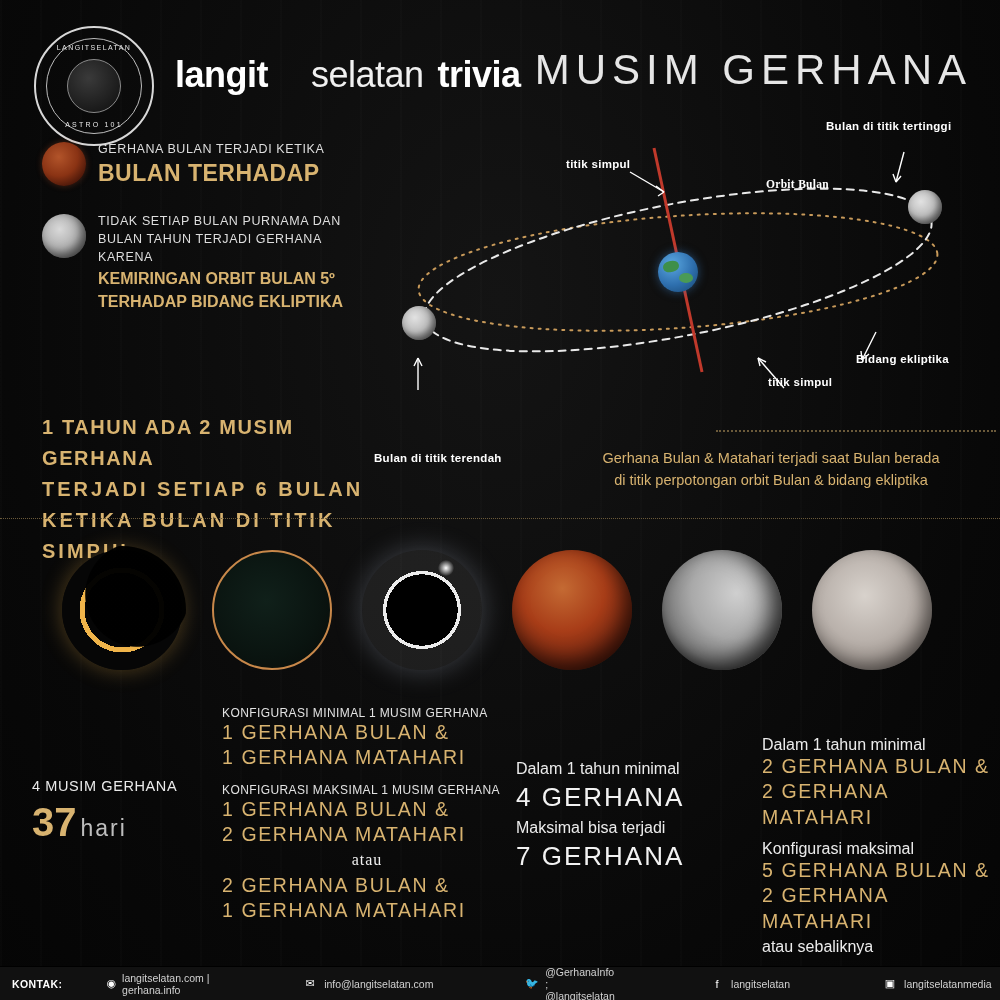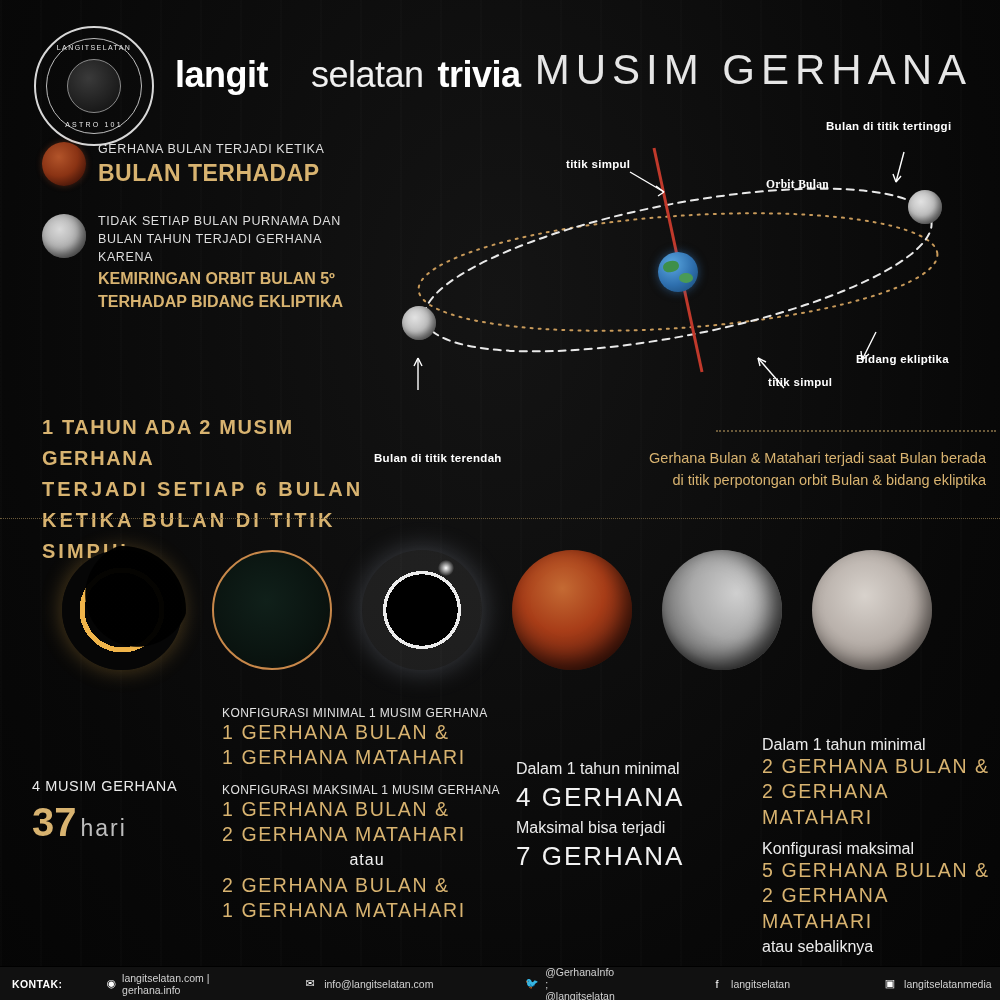--- a/index.html
+++ b/index.html
@@ -107,21 +107,21 @@
     box-shadow: inset -3px -3px 7px rgba(0,0,0,0.45);
   }
   .moon-hi { left: 528px; top: 80px; }
   .moon-lo { left: 22px; top: 196px; }
 
   .divider-dots {
     position: absolute; height: 0; border-top: 2px dotted #6b5a3a;
   }
   .caption-right {
     position: absolute; left: 556px; top: 448px; width: 430px;
-    text-align: right; font-size: 14.5px; color: #d8b370; line-height: 1.5;
+    text-align: center; font-size: 14.5px; color: #d8b370; line-height: 1.5;
   }
 
   .hr-main {
     position: absolute; left: 0; top: 518px; width: 1000px; height: 0;
     border-top: 1px dotted #6b5a3a;
   }
 
   
   .photos { position: absolute; left: 50px; top: 540px; width: 900px; height: 140px; }
   .ph { position: absolute; width: 120px; height: 120px; border-radius: 50%; }
@@ -298,21 +298,21 @@
     </div>
   </div>
 
   <div class="blk blk-b">
     <div class="small-cap">KONFIGURASI MINIMAL 1 MUSIM GERHANA</div>
     <div class="gold-line">1 GERHANA  BULAN &amp;</div>
     <div class="gold-line">1 GERHANA MATAHARI</div>
     <div class="small-cap" style="margin-top:12px;">KONFIGURASI MAKSIMAL 1 MUSIM GERHANA</div>
     <div class="gold-line">1 GERHANA  BULAN &amp;</div>
     <div class="gold-line">2 GERHANA MATAHARI</div>
-    <div class="white-line" style="text-align:center; font-size:16px; margin:2px 0;">atau</div>
+    <div class="white-line" style="text-align:center; font-size:16px; margin:2px 0;font-family:Liberation Serif, serif;">atau</div>
     <div class="gold-line">2 GERHANA  BULAN &amp;</div>
     <div class="gold-line">1 GERHANA MATAHARI</div>
   </div>
 
   <div class="blk blk-c">
     <div style="font-size:16px; color:#ececec;">Dalam 1 tahun minimal</div>
     <div class="big-white" style="margin:4px 0 6px;">4 GERHANA</div>
     <div style="font-size:16px; color:#ececec;">Maksimal bisa terjadi</div>
     <div class="big-white" style="margin-top:4px;">7 GERHANA</div>
   </div>

